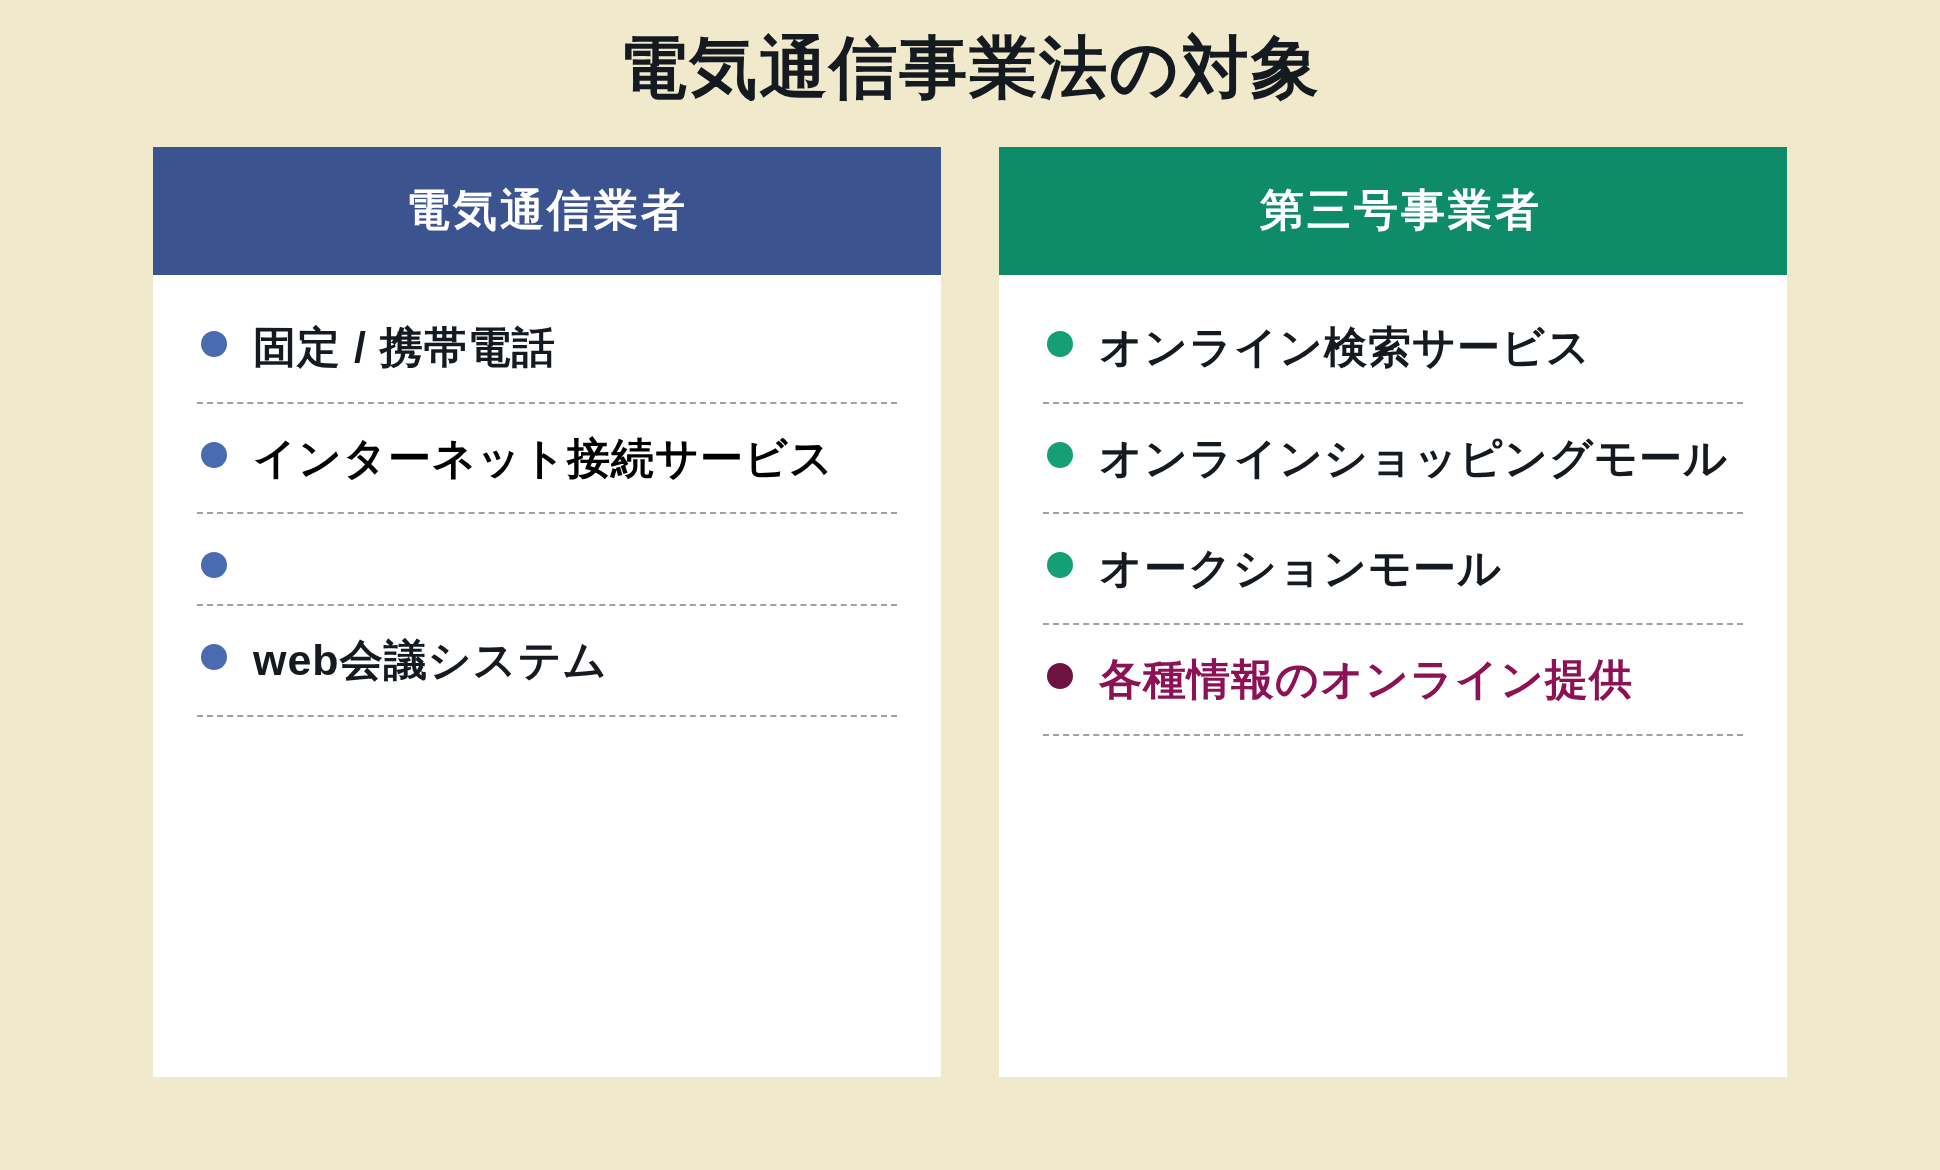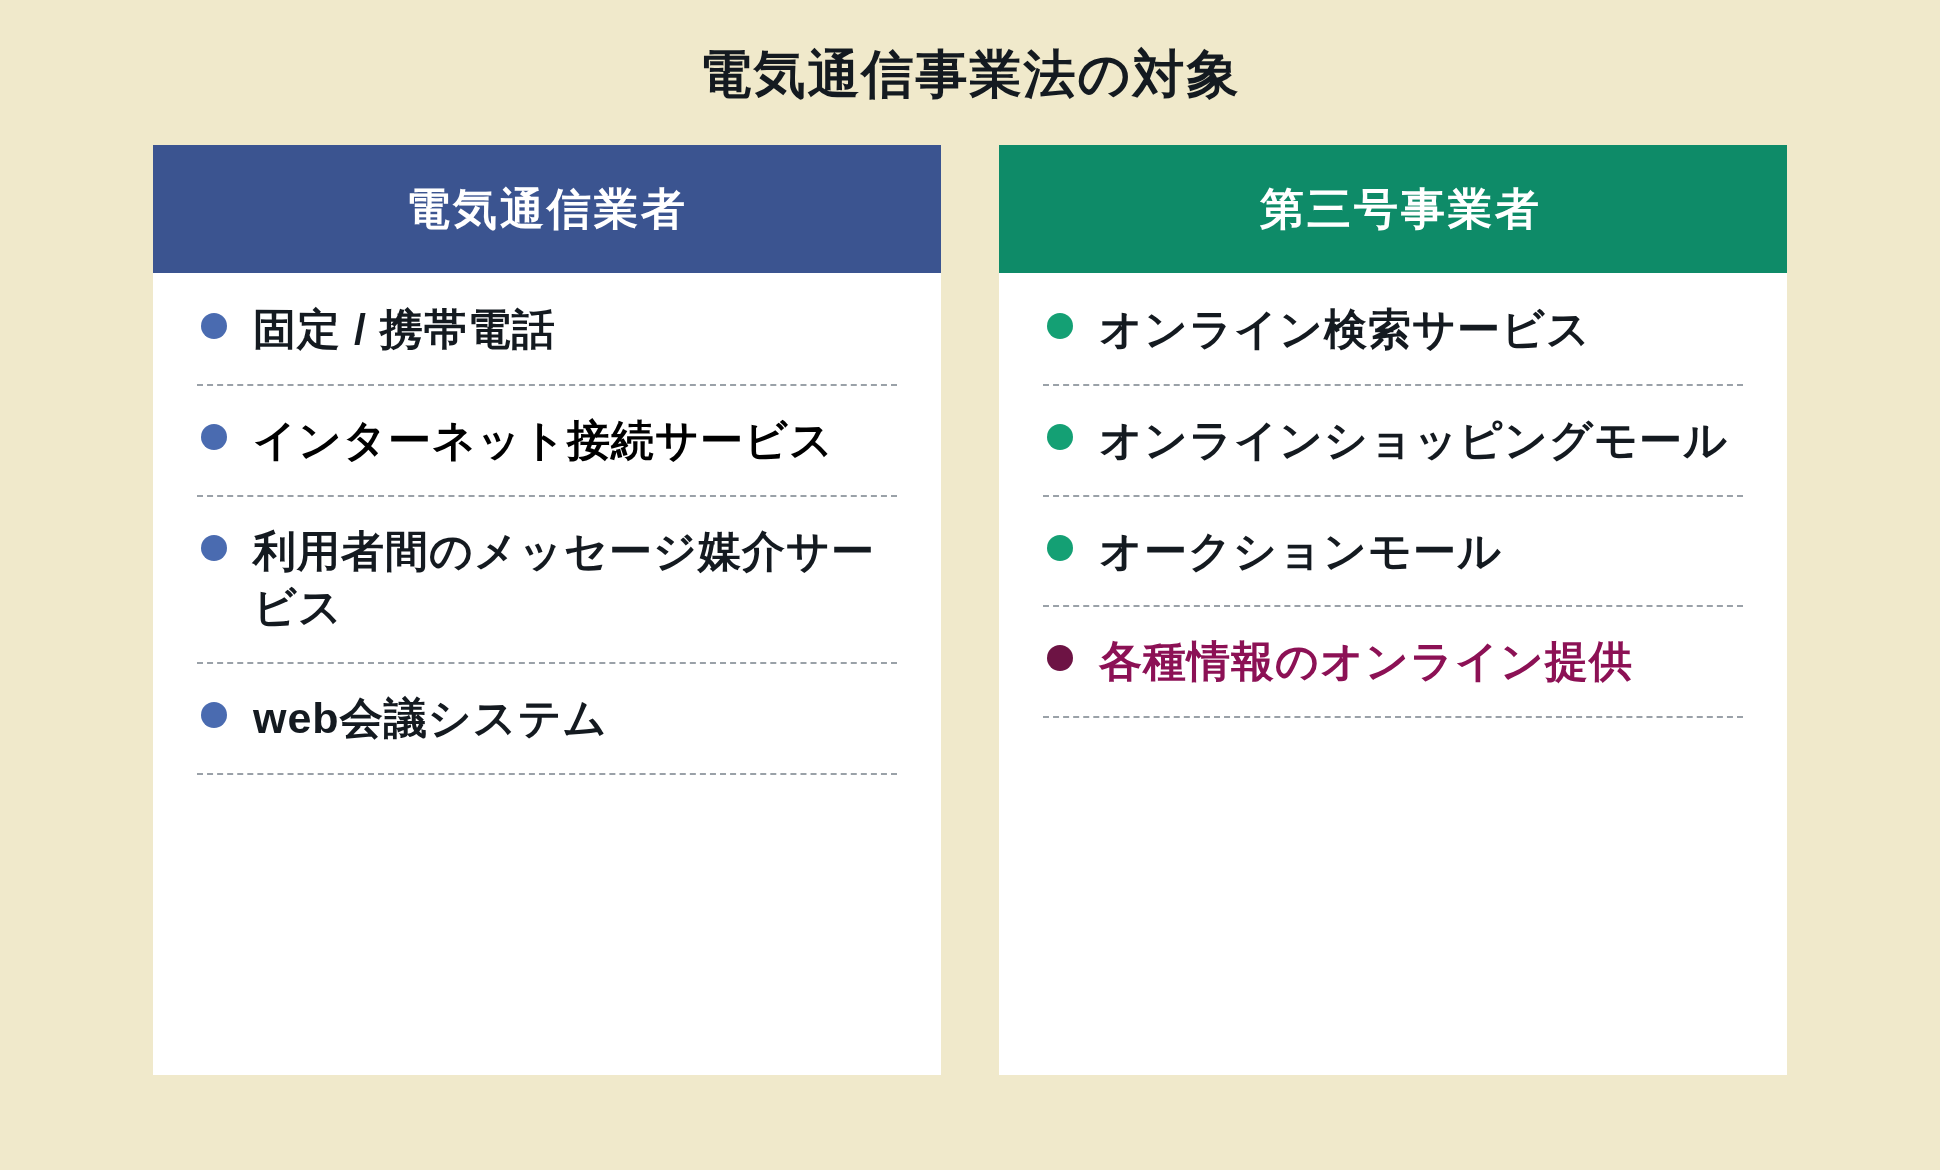--- a/index.html
+++ b/index.html
@@ -14,25 +14,25 @@
     overflow: hidden;
   }
   .page {
     position: relative;
     width: 1940px;
     height: 1170px;
     box-sizing: border-box;
   }
   .title {
     text-align: center;
-    font-size: 52px;
+    font-size: 68px;
     font-weight: bold;
     color: #141a20;
     letter-spacing: 2px;
-    padding-top: 46px;
+    padding-top: 30px;
     line-height: 1.1;
   }
   .columns {
     display: flex;
     justify-content: center;
     gap: 58px;
     margin-top: 42px;
   }
   .card {
     width: 788px;
@@ -47,21 +47,21 @@
     display: flex;
     align-items: center;
     justify-content: center;
     color: #ffffff;
     font-size: 44px;
     font-weight: bold;
     letter-spacing: 3px;
   }
   .card-body {
     flex: 1;
-    padding: 2px 44px 0 44px;
+    padding: 18px 44px 0 44px;
     box-sizing: border-box;
   }
   .item {
     display: flex;
     align-items: flex-start;
     padding: 26px 0 26px 4px;
     border-bottom: 2px dashed #9aa1a8;
   }
   .bullet {
     width: 26px;
@@ -95,21 +95,20 @@
         <div class="item">
           <span class="bullet" style="background: rgb(74, 107, 176);"></span>
           <span class="item-label" style="color: rgb(20, 26, 32);">固定 / 携帯電話</span>
         </div>
         <div class="item">
           <span class="bullet" style="background: rgb(74, 107, 176);"></span>
           <span class="item-label" style="color: #000000;">インターネット接続サービス</span>
         </div>
         <div class="item">
           <span class="bullet" style="background: rgb(74, 107, 176);"></span>
-          <span class="item-label" style="color: rgb(20, 26, 32);">利用者間のメッセージ媒介サービス</span>
         </div>
         <div class="item">
           <span class="bullet" style="background: rgb(74, 107, 176);"></span>
           <span class="item-label" style="color: rgb(20, 26, 32);">web会議システム</span>
         </div>
       </div>
     </div>
 
     <div class="card">
       <div class="card-header" style="background: rgb(14, 139, 104); padding-left: 16px;">第三号事業者</div>

